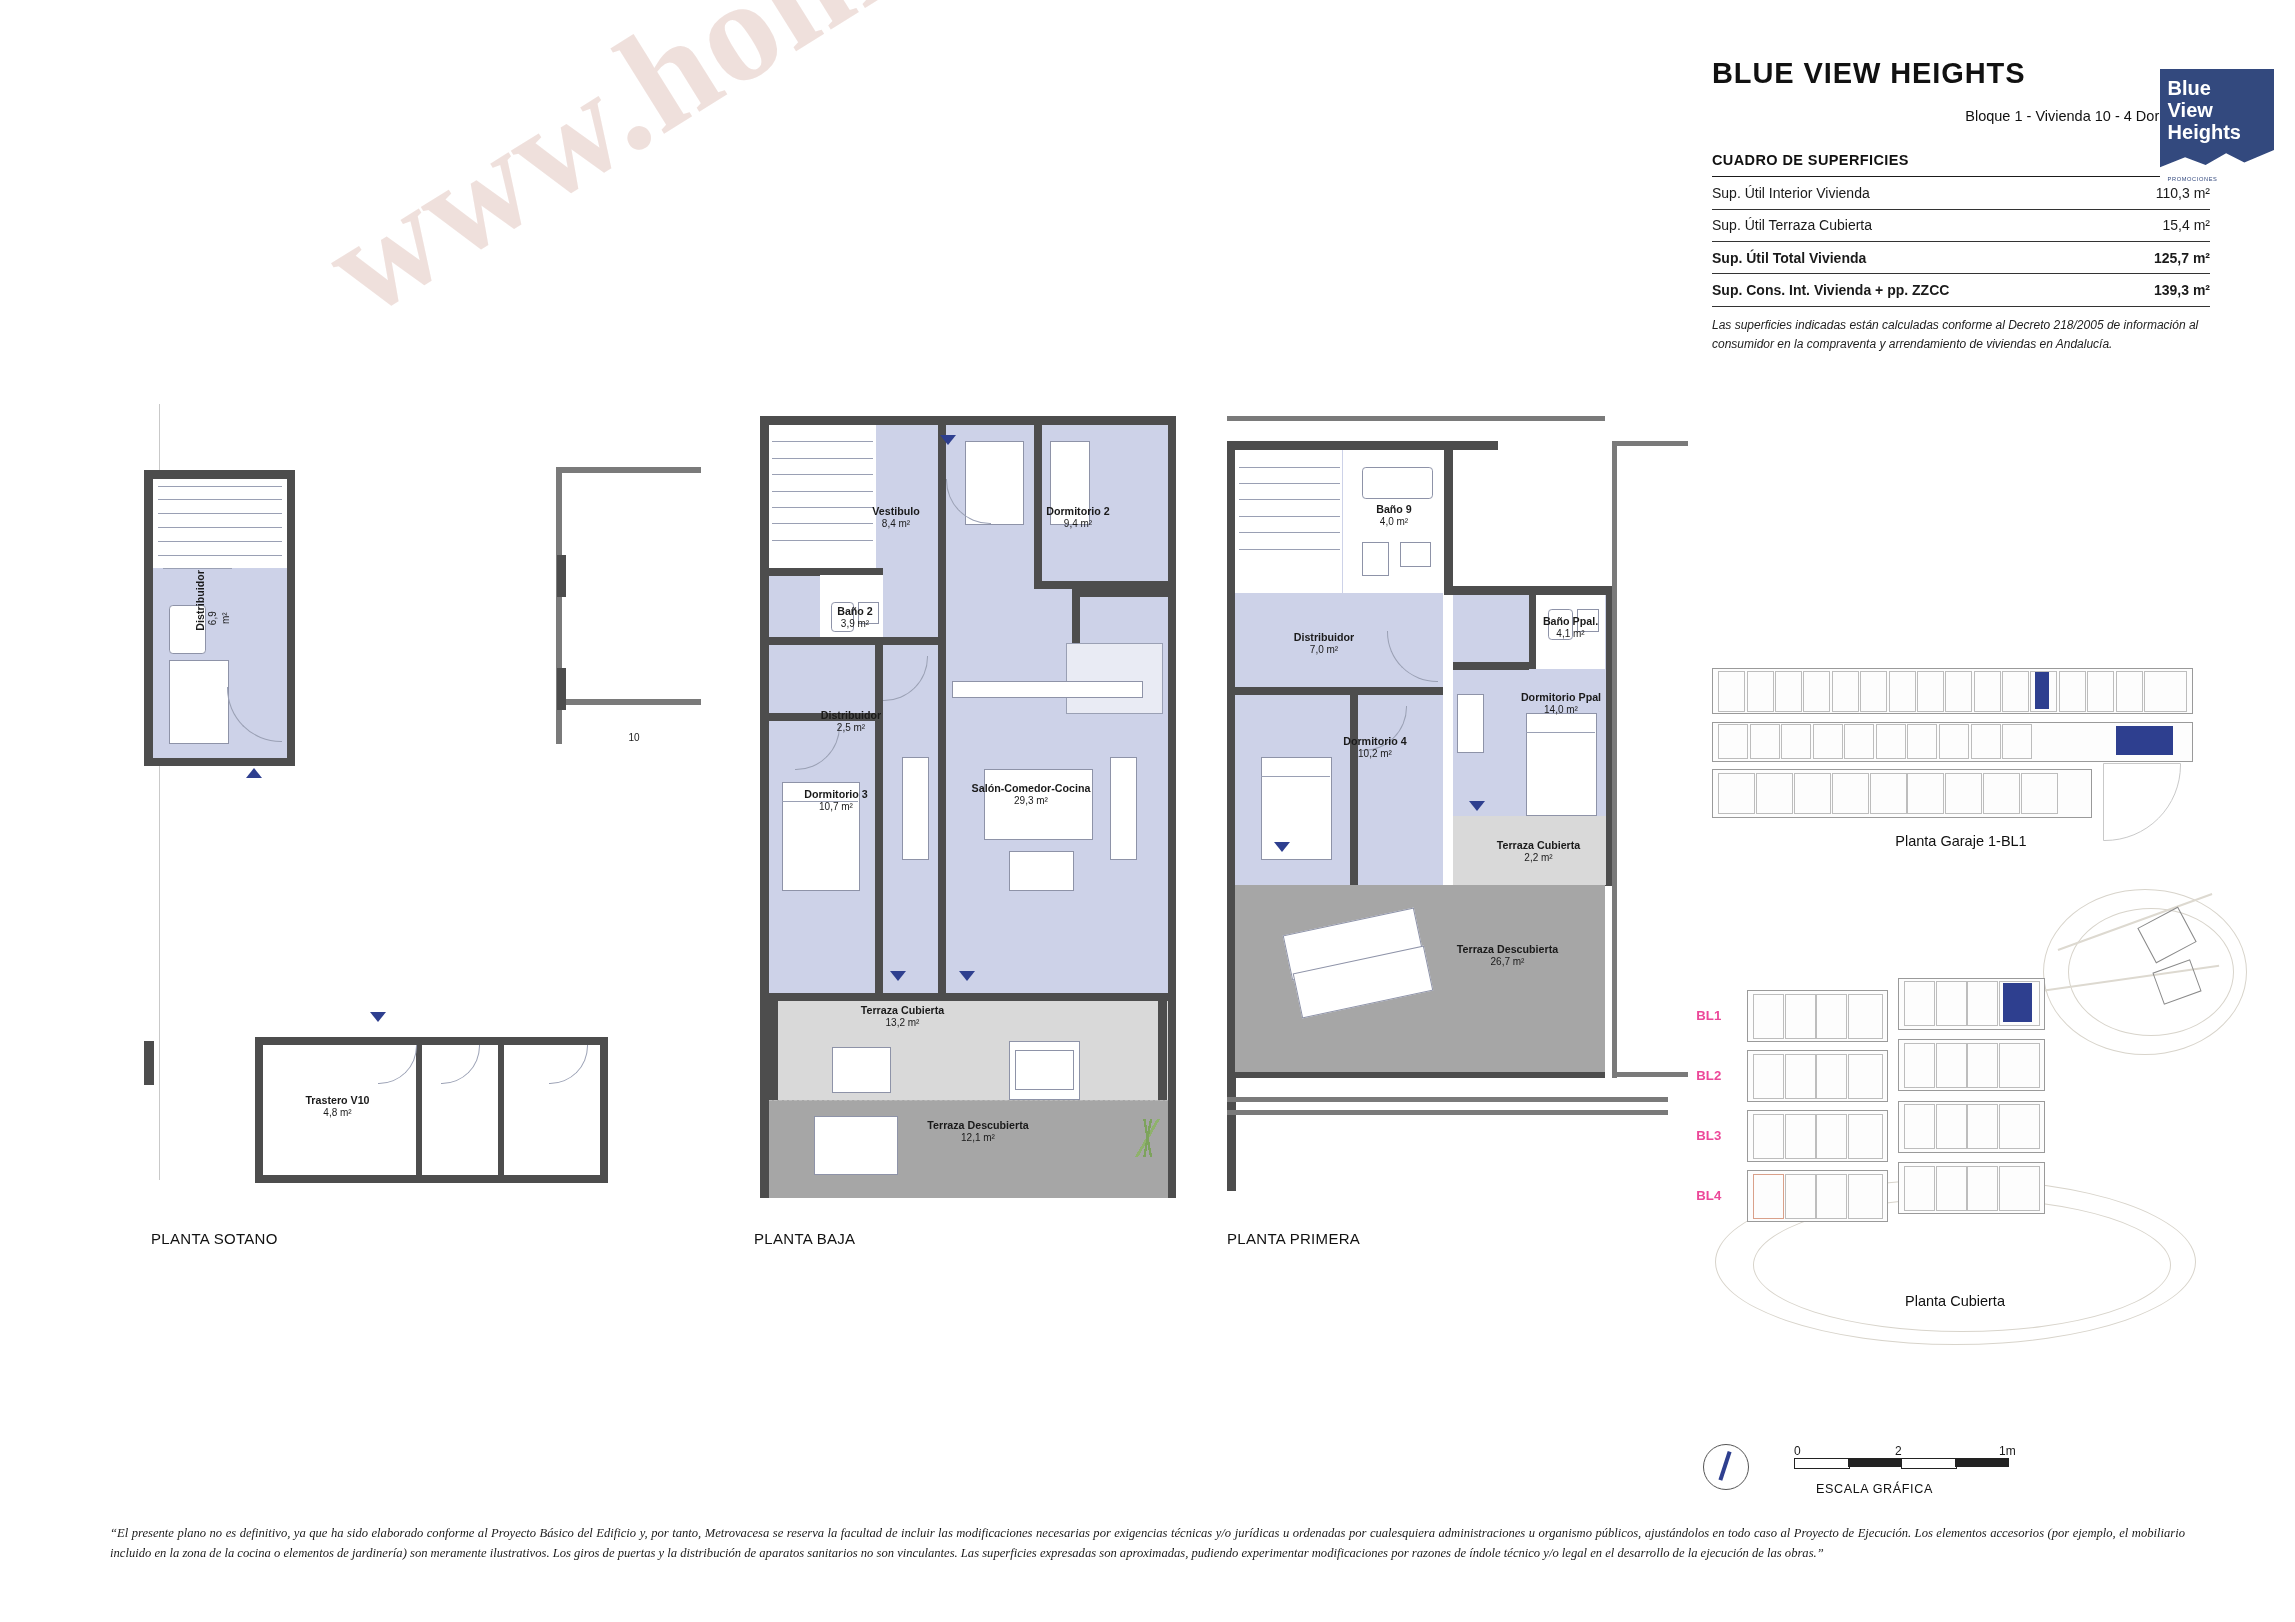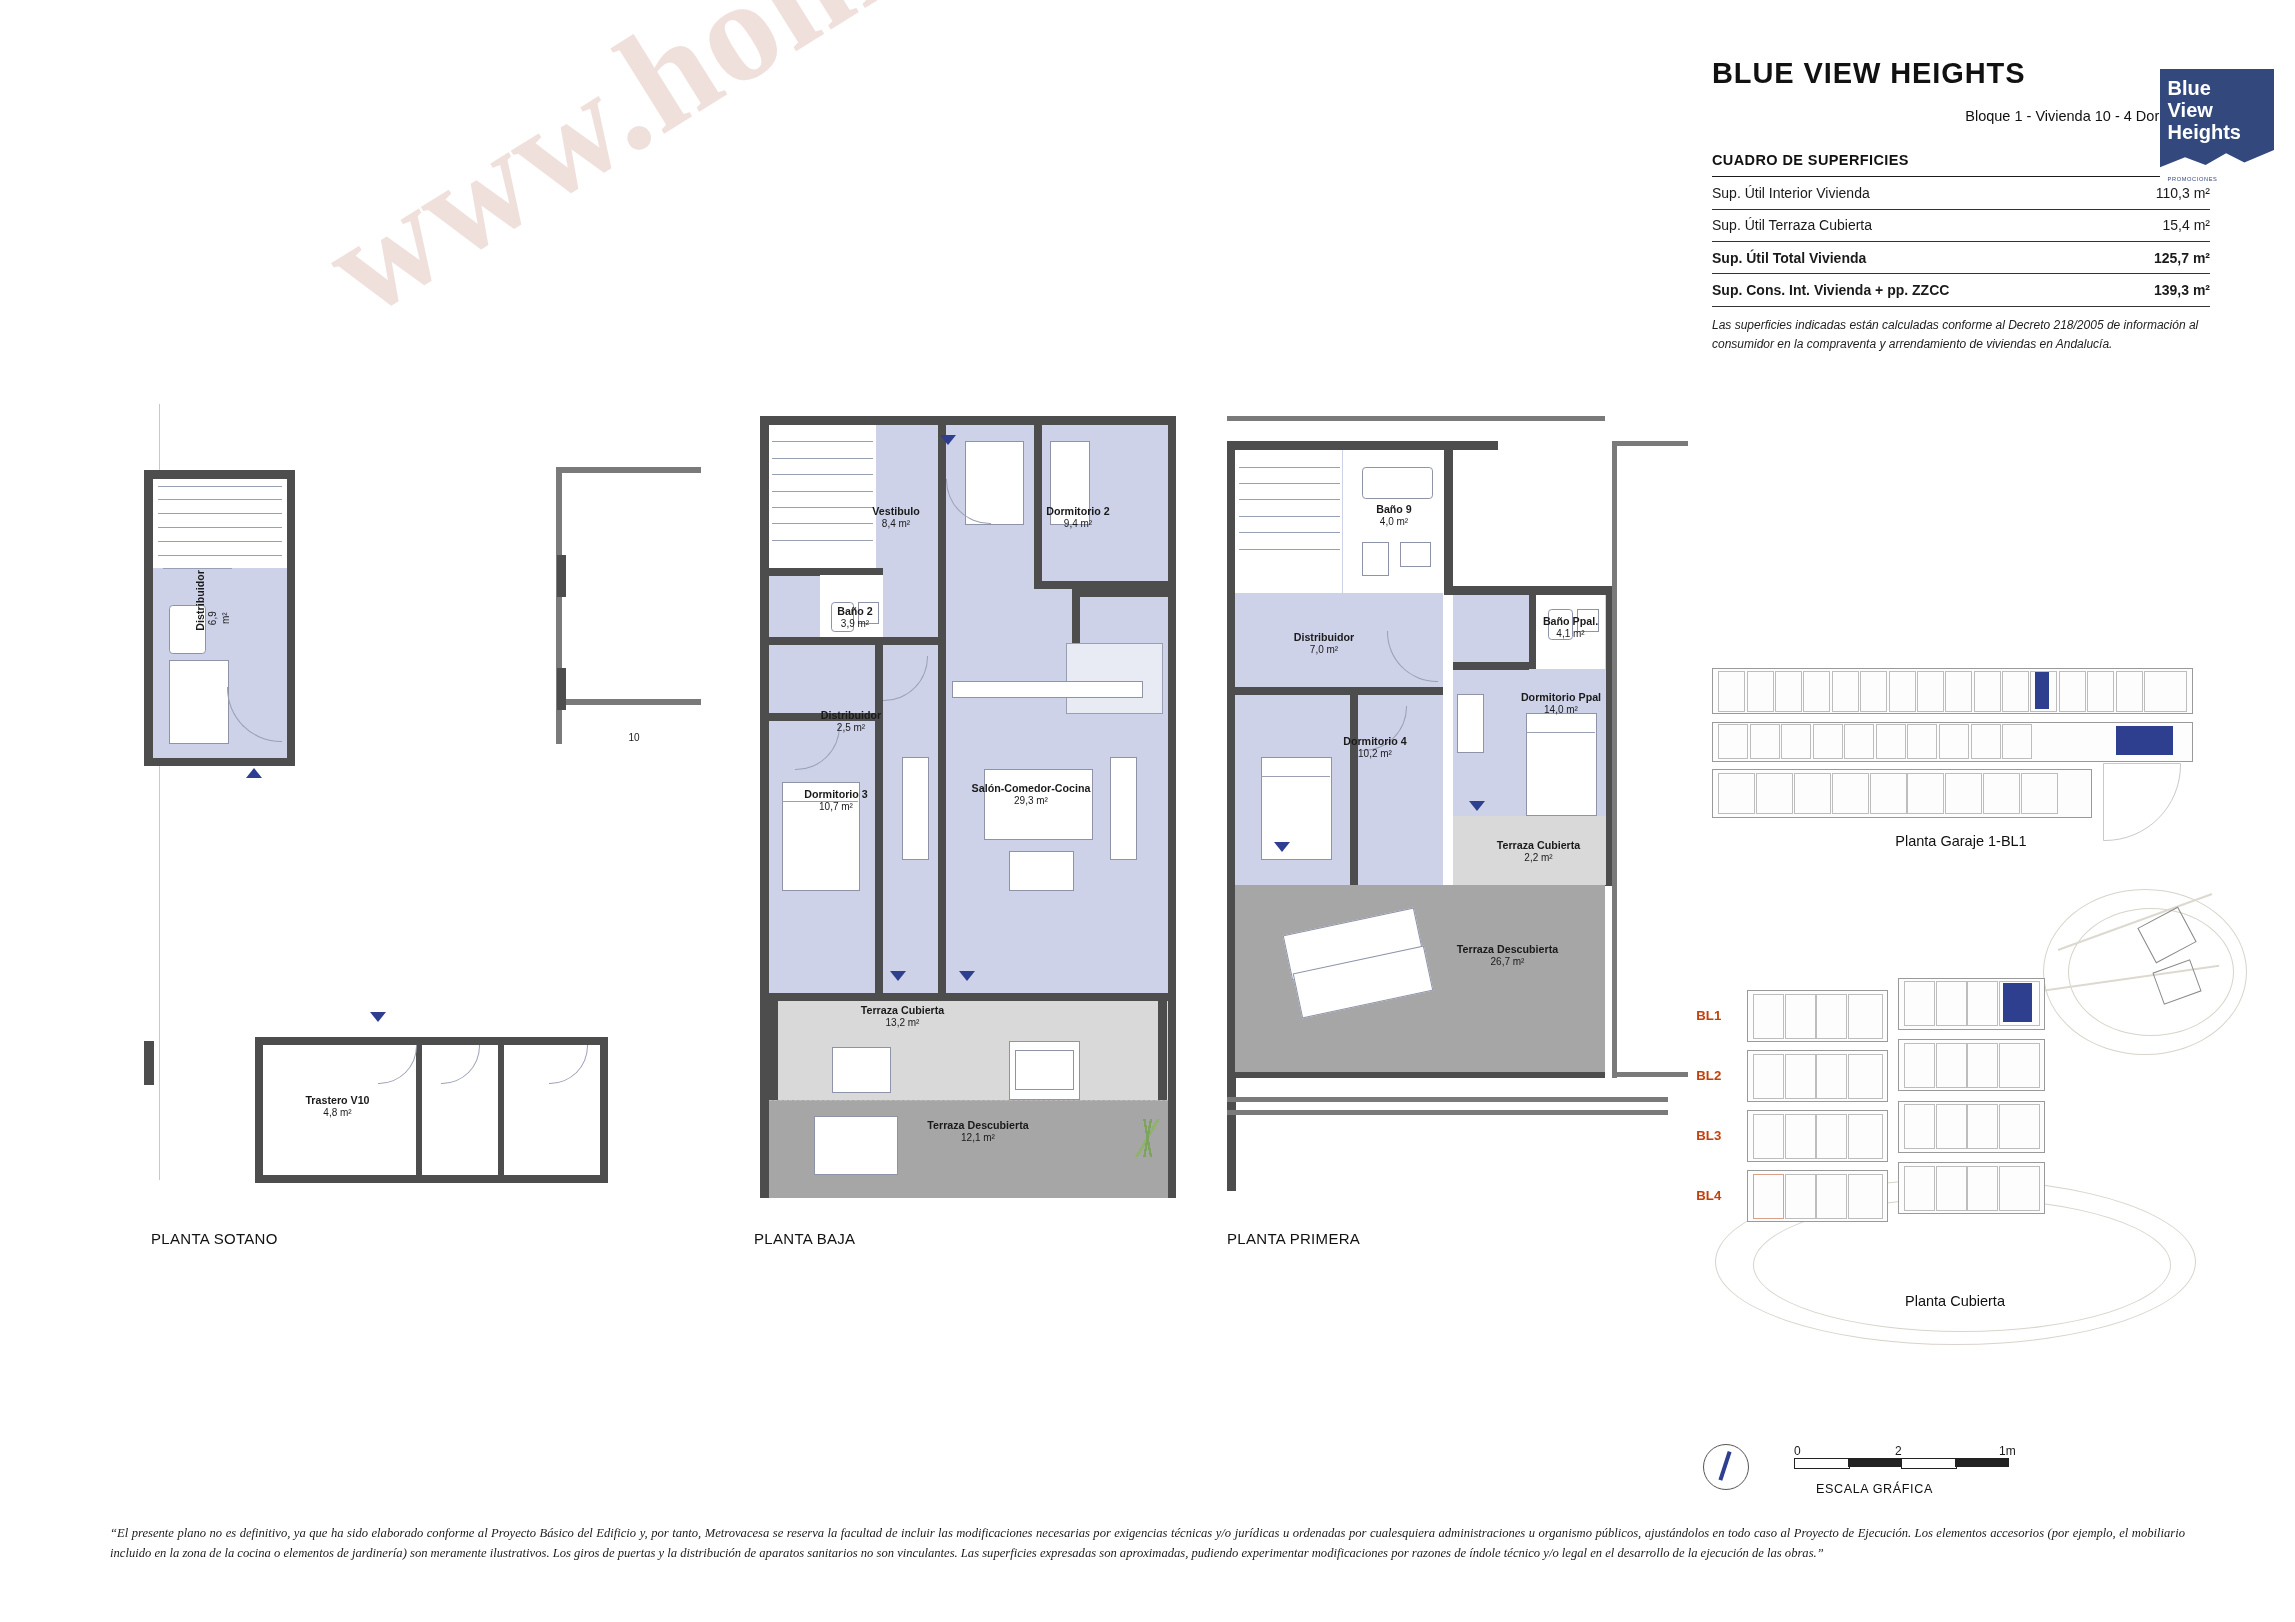--- a/index.html
+++ b/index.html
@@ -47,21 +47,21 @@
   #logo .mount{position:absolute;left:0;bottom:0;width:114px;height:39px;background:#fff;
      clip-path:polygon(0 100%,0 52%,22% 26%,40% 46%,58% 16%,74% 40%,100% 8%,100% 100%);}
   #logo .sub{position:absolute;left:7.6px;bottom:3.8px;font-size:5.7px;color:#33497e;letter-spacing:0.6px;}
 
   
   .smallplan{position:absolute;background:#ffffff;}
   .smallplan .cap{position:absolute;width:100%;text-align:center;font-size:14.5px;color:#111;}
   .gblock{position:absolute;border:0.6px solid #9a9a9a;background:#fdfdfd;}
   .gcell{position:absolute;border:0.6px solid #bdbdbd;}
   .hl{position:absolute;background:#2e3f8f;}
-  .site-lbl{position:absolute;font-size:13.2px;font-weight:700;color:#c2410c;}
+  .site-lbl{position:absolute;font-size:13.2px;font-weight:700;color:#ec4899;}
 
   
   #scalewrap{position:absolute;left:1794px;top:1444px;width:265px;}
   .sb{position:absolute;height:8.8px;}
   #scaletxt{position:absolute;left:1816px;top:1482px;font-size:12.6px;letter-spacing:0.6px;color:#111;}
   #northwrap{position:absolute;left:1703px;top:1444px;width:44px;height:44px;border:0.9px solid #555;border-radius:50%;}
   #northneedle{position:absolute;left:19px;top:6.3px;width:4.4px;height:30px;background:#2e3f8f;transform:rotate(18deg);}
 
   
   #footer{position:absolute;left:110px;top:1523px;width:2075px;font-family:"Liberation Serif",serif;

